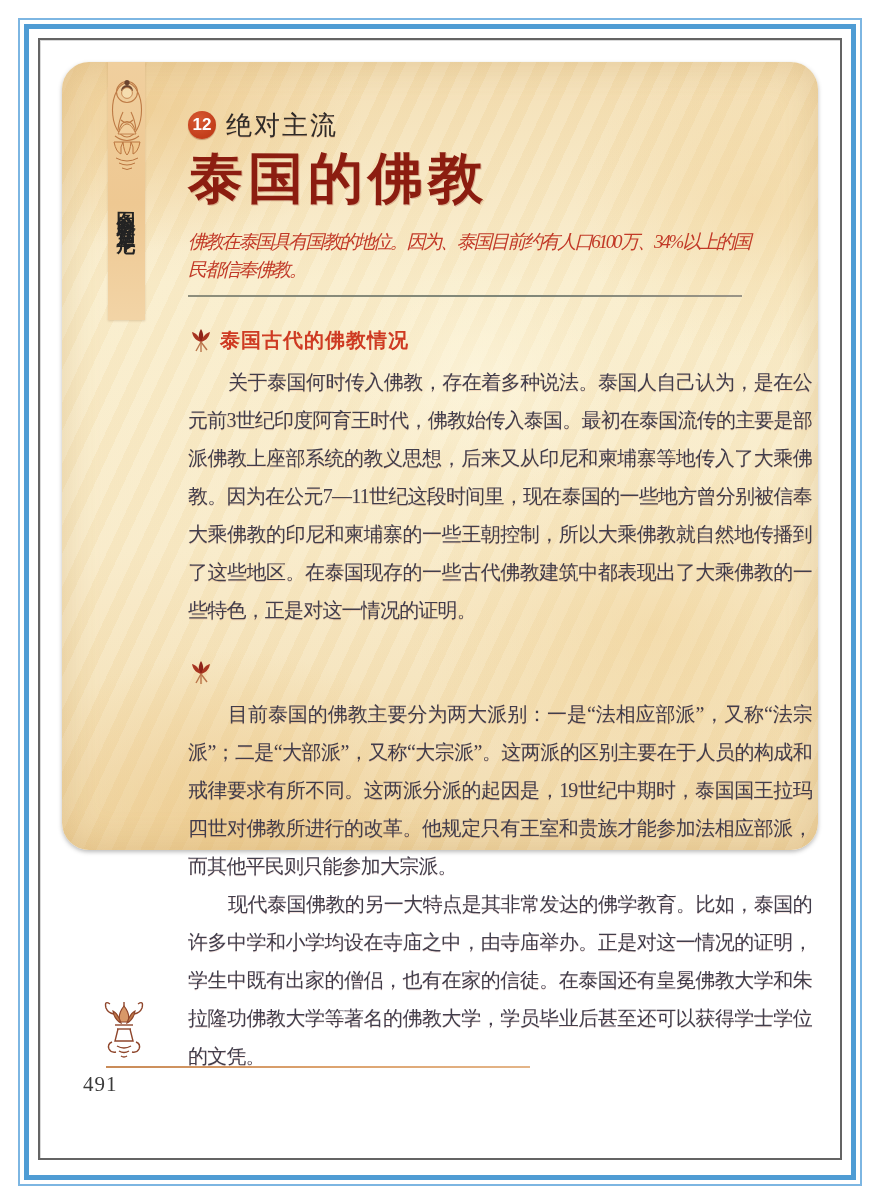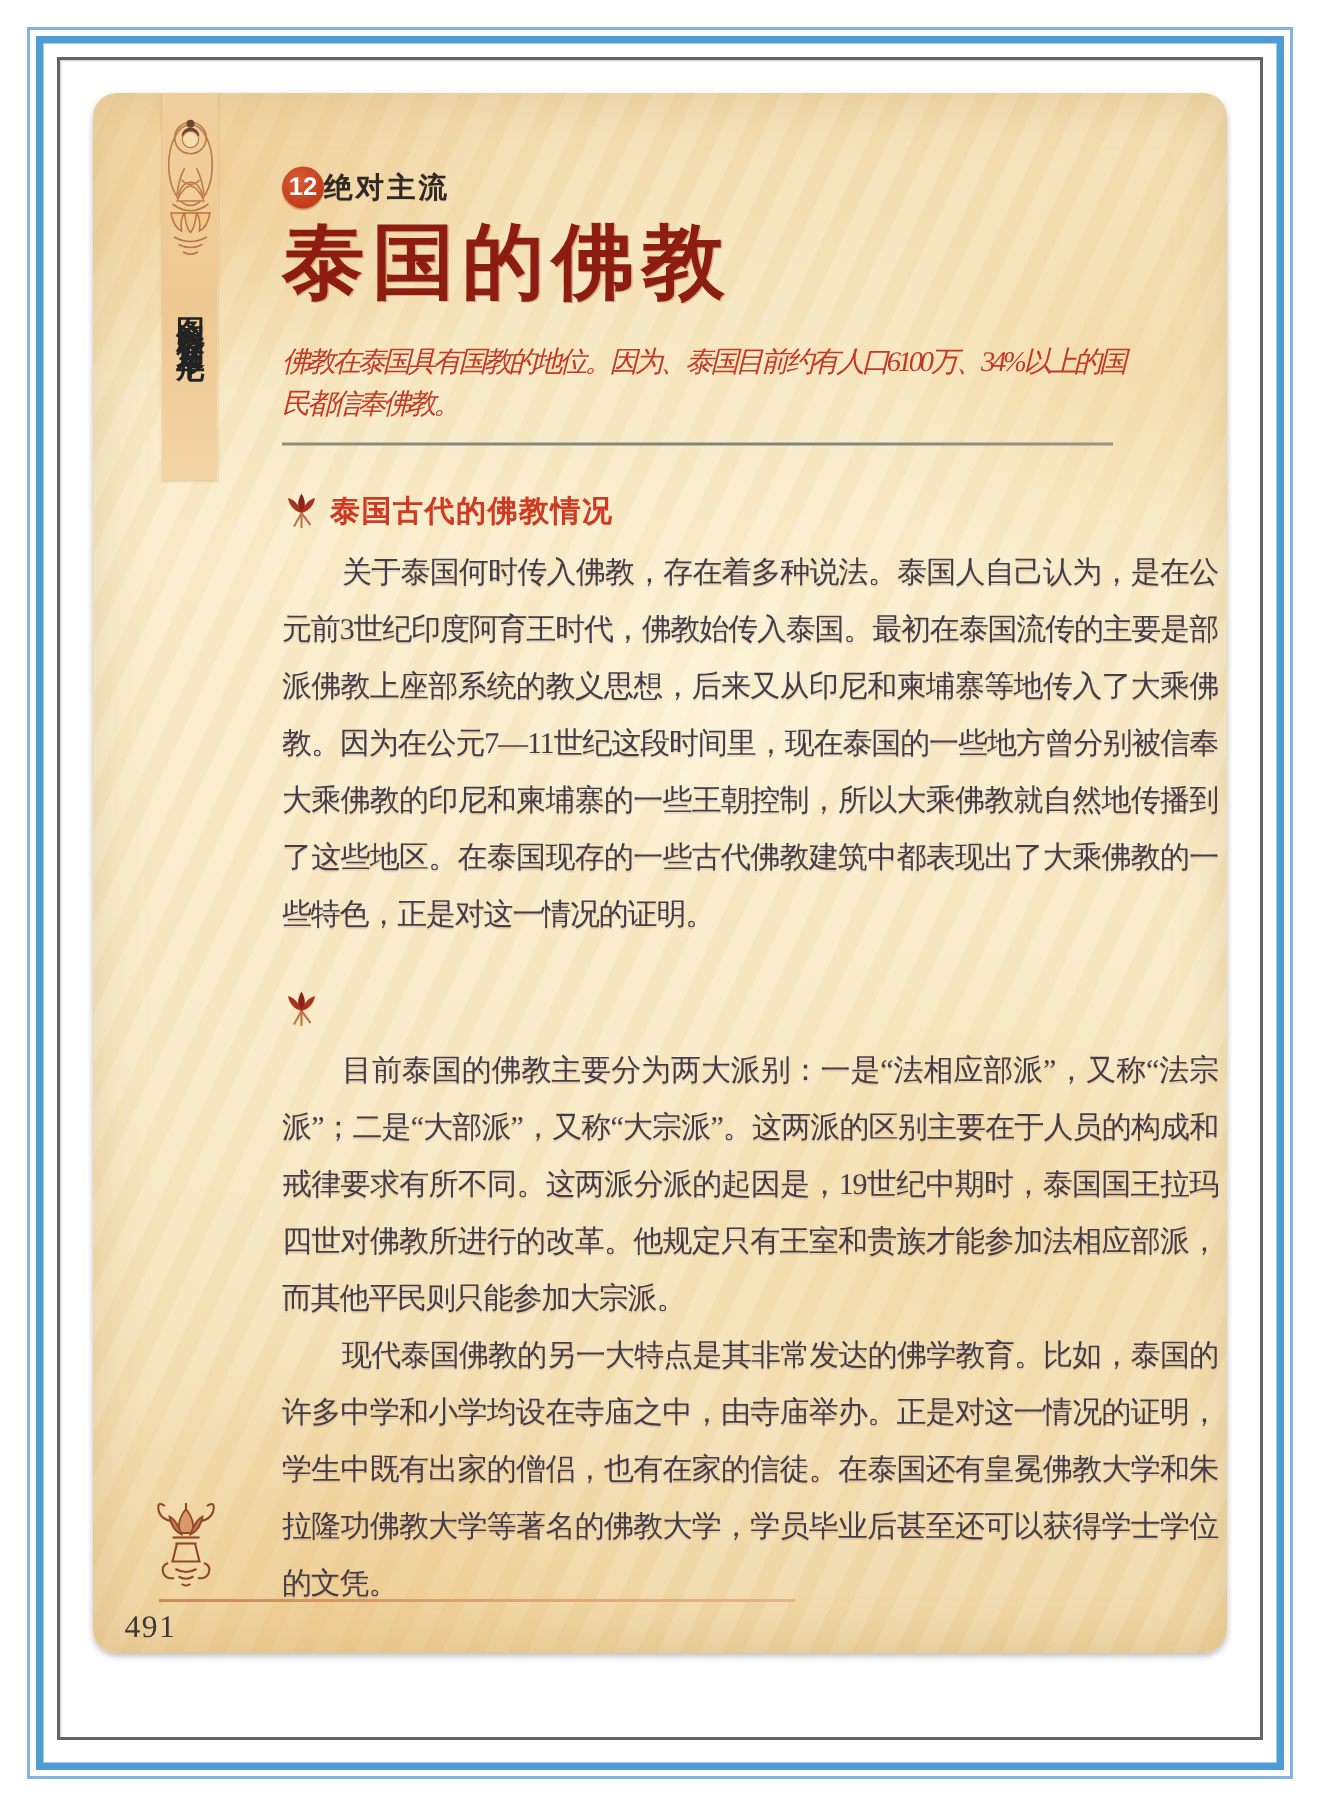--- a/index.html
+++ b/index.html
@@ -16,22 +16,22 @@
     position:absolute;left:24px;top:24px;right:24px;bottom:24px;
     border:5px solid #4f9cd4;pointer-events:none;
   }
   .frame-gray{
     position:absolute;left:38px;top:38px;right:38px;bottom:44px;
     border:2px solid #646464;box-shadow:1px 1px 0 rgba(255,255,255,.9), inset 1px 1px 0 rgba(0,0,0,.15);
     pointer-events:none;
   }
   
   .page{
-    position:absolute;left:62px;top:62px;width:756px;height:1040px;
-    border-radius:16px;
+    position:absolute;left:62px;top:62px;width:756px;height:788px;
+    border-radius:27px;
     background:
       radial-gradient(ellipse 300px 200px at 12% 6%, rgba(235,195,130,.55), rgba(235,195,130,0) 70%),
       radial-gradient(ellipse 260px 220px at 92% 18%, rgba(240,208,148,.45), rgba(240,208,148,0) 70%),
       radial-gradient(ellipse 340px 260px at 78% 72%, rgba(238,204,140,.40), rgba(238,204,140,0) 70%),
       radial-gradient(ellipse 320px 240px at 22% 96%, rgba(236,198,132,.55), rgba(236,198,132,0) 70%),
       radial-gradient(ellipse 200px 160px at 55% 40%, rgba(255,250,230,.5), rgba(255,250,230,0) 70%),
       repeating-linear-gradient(115deg, rgba(255,255,255,.10) 0 14px, rgba(226,186,120,.08) 14px 26px),
       linear-gradient(180deg,#f3ddb0 0%,#f9edcb 28%,#f8eac6 62%,#f3deb2 88%,#efd6a4 100%);
     box-shadow: inset 0 0 36px rgba(188,138,70,.28), 0 2px 4px rgba(60,60,60,.35);
   }
@@ -53,27 +53,27 @@
   .content{position:absolute;left:126px;top:0;width:626px;}
   .chapter-row{margin-top:48px;display:flex;align-items:center;height:30px;}
   .badge{
     width:28px;height:28px;border-radius:50%;
     background:radial-gradient(circle at 38% 32%, #d85a33, #c23d1a 70%);
     color:#fff;font-family:"Liberation Sans", sans-serif;font-weight:700;font-size:17px;
     display:flex;align-items:center;justify-content:center;
     box-shadow:0 1px 1px rgba(120,40,10,.4);
   }
   .chapter-label{
-    margin-left:0;font-family:"Liberation Sans", sans-serif;
-    font-size:19px;font-weight:700;color:#2e2a28;letter-spacing:2px;
+    margin-left:10px;font-family:"Liberation Sans", sans-serif;
+    font-size:26px;font-weight:400;color:#2e2a28;letter-spacing:2px;
     text-shadow:0 1px 0 rgba(190,70,40,.18);
   }
   .page-title{
     margin:8px 0 0 0;font-size:55px;line-height:62px;font-weight:900;color:#8c1d10;
-    font-family:Liberation Mono, monospace;letter-spacing:5px;
+    font-family:Liberation Serif, serif;letter-spacing:5px;
     text-shadow:1px 1px 0 rgba(140,30,16,.25);
   }
   .intro{
     margin:18px 0 0 0;width:572px;
     font-style:italic;font-size:19px;line-height:28px;letter-spacing:-2.2px;
     color:#c23a28;
   }
   .intro-rule{
     margin-top:11px;width:554px;height:2px;background:linear-gradient(90deg,#8e8e7c,#7f8678 60%,#9a9486);
   }

